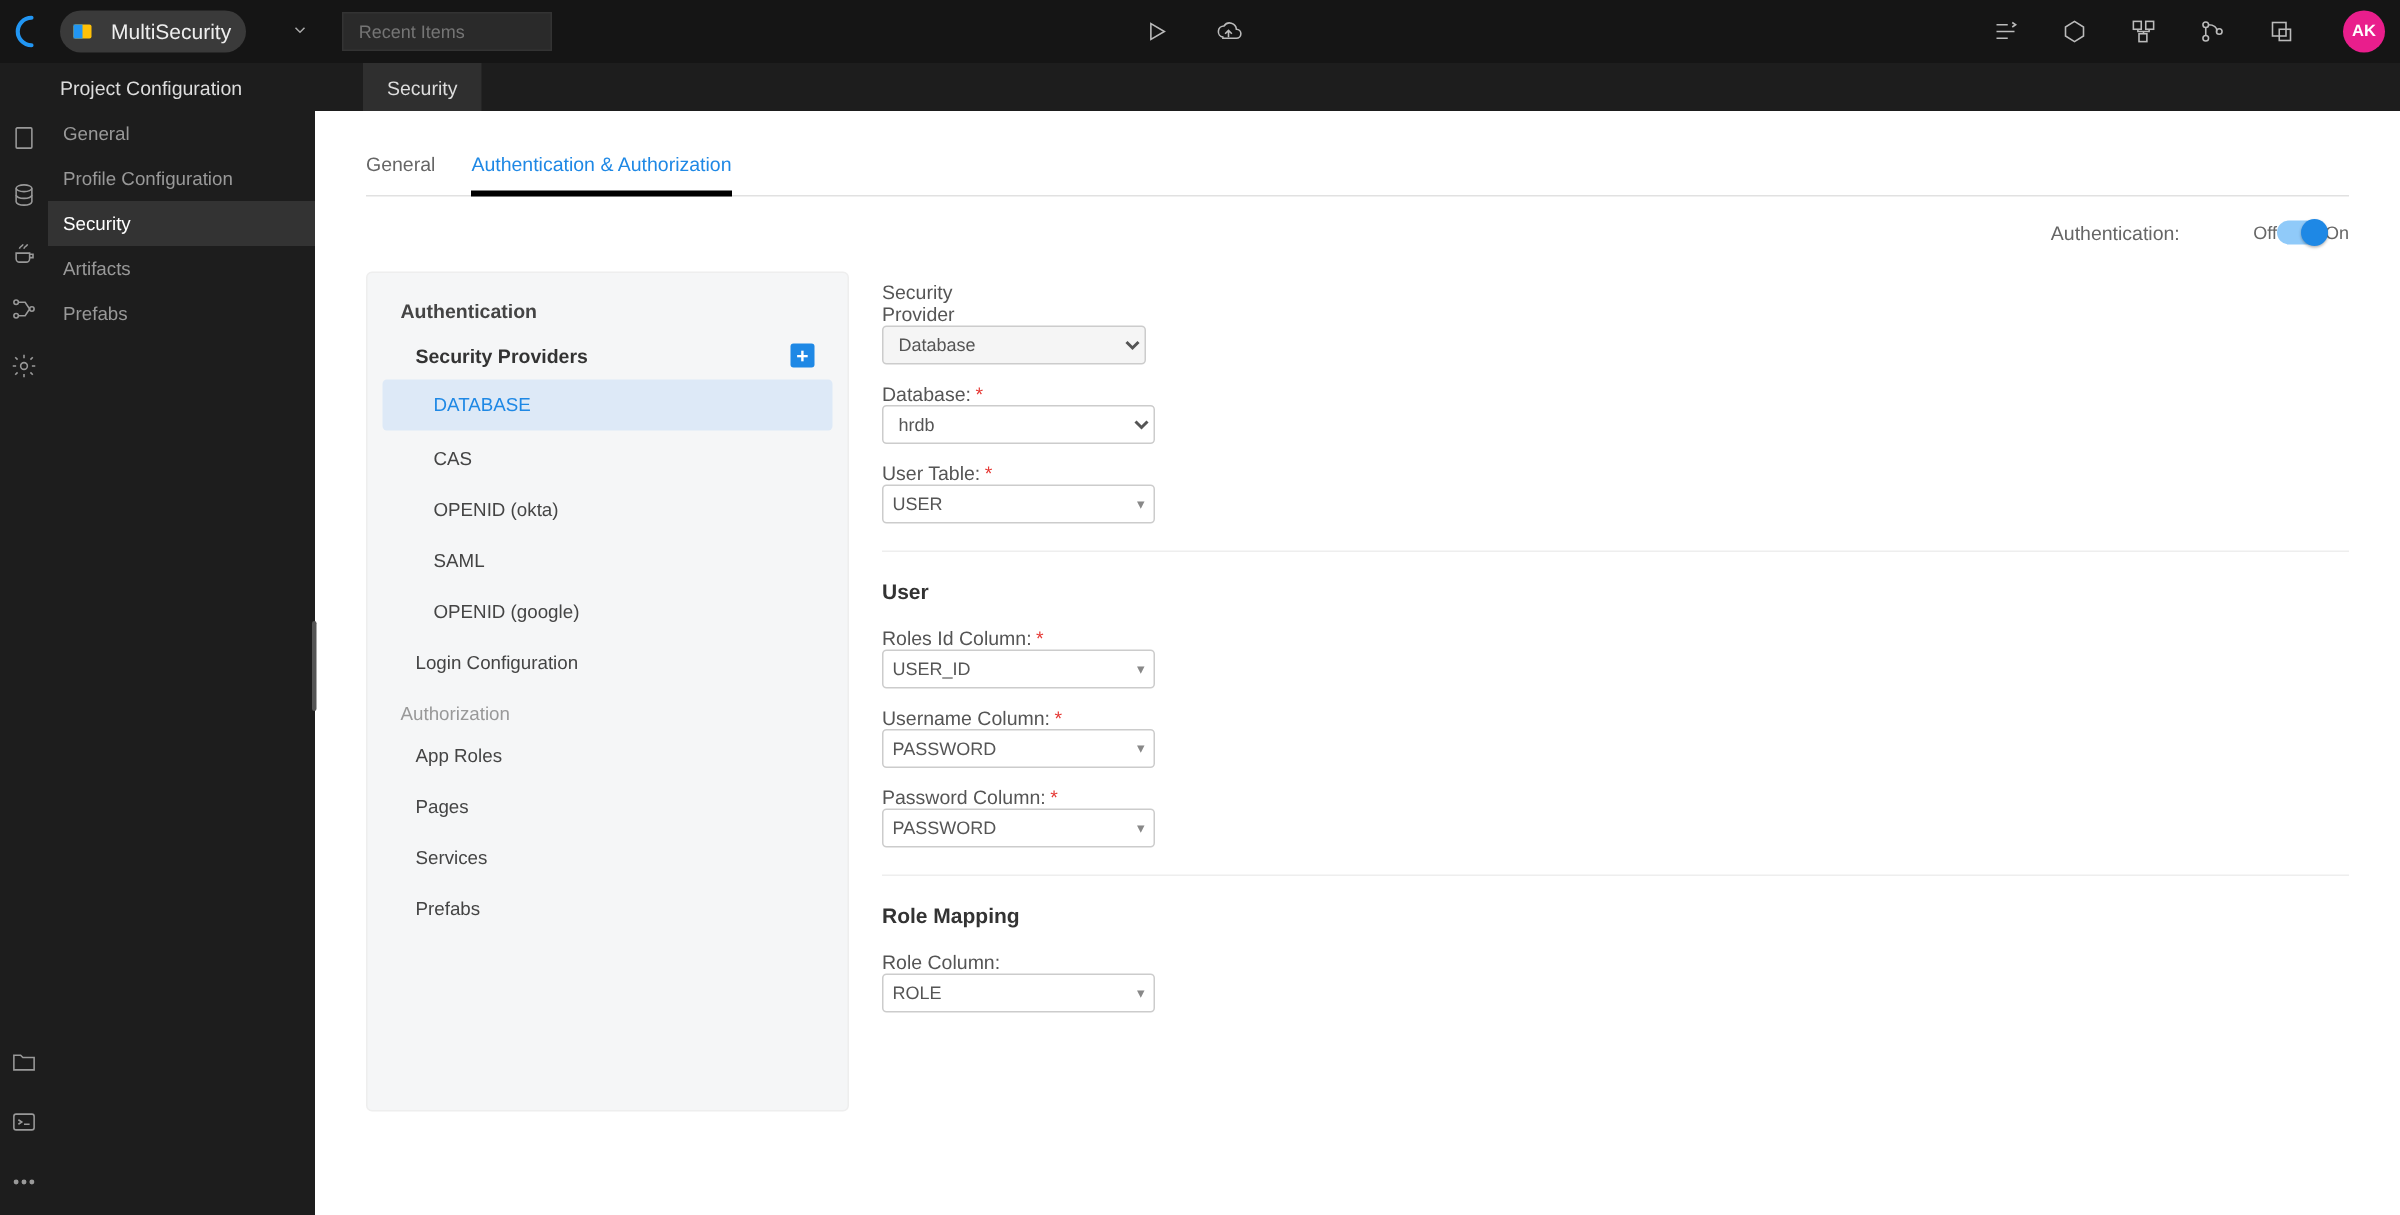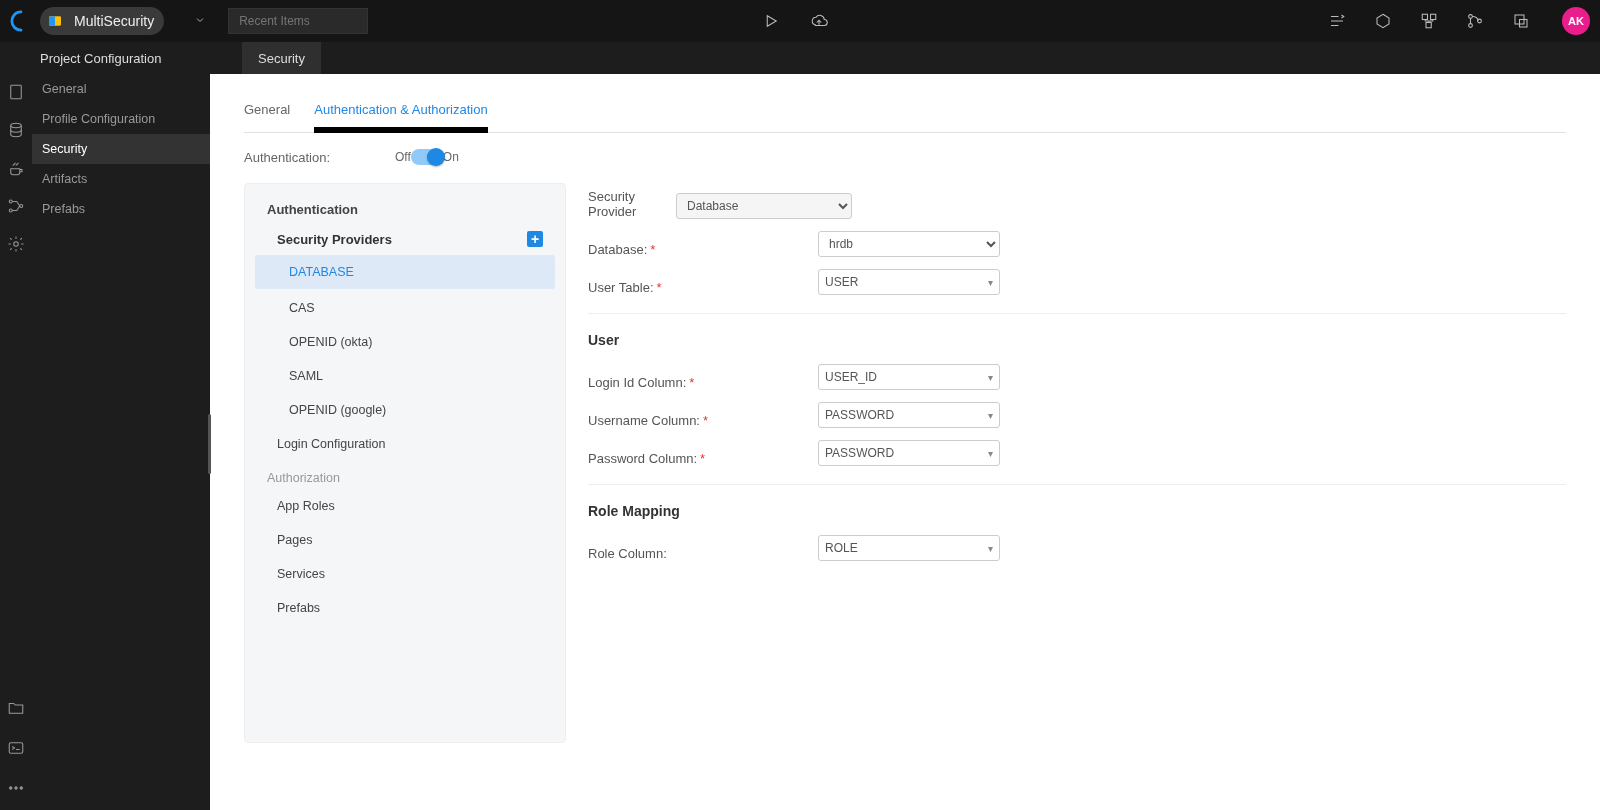--- a/index.html
+++ b/index.html
@@ -37,42 +37,42 @@
   
   .sidebar { width: 178px; background: #1d1d1d; color: #aaa; font-size: 12.5px; position: relative; }
   .sidebar .item { padding: 8px 0 8px 10px; cursor: pointer; color:#999; }
   .sidebar .item.sel { background: #333; color: #fff; }
   .sidebar .drag-handle { position:absolute; right:-1px; top:340px; width:3px; height:60px; background:#555; border-radius:2px;}
 
   
   .main { flex: 1; background: #fff; overflow: auto; padding: 22px 34px; color: #555; }
   .tabs { display: flex; gap: 24px; border-bottom: 1px solid #e1e1e1; margin-bottom: 16px; }
   .tabs .t { padding: 6px 0 10px; font-size: 13px; color: #666; cursor: pointer; }
-  .tabs .t.active { color: #1e88e5; border-bottom: 6px solid #000000; margin-bottom: -1px; }
-
-  .authn-row { display: flex; align-items: center; gap: 0; margin-bottom: 18px; font-size: 13px; color:#666; }
+  .tabs .t.active { color: #1e88e5; border-bottom: 4px solid #000000; margin-bottom: -1px; }
+
+  .authn-row { display: flex; align-items: center; gap: 0; margin-bottom: 18px; font-size: 13px; color:#666;justify-content:flex-end; }
   .authn-row .lbl { width: 135px; }
-  .toggle { display: flex; align-items: center; gap: 0; margin-left: 16px; }
+  .toggle { display: flex; align-items: center; gap: 0; }
   .switch { width: 32px; height: 16px; border-radius: 10px; background: #b0d3f5; position: relative; }
   .switch.on { background: #90caf9; }
   .switch .knob { width: 18px; height: 18px; border-radius: 50%; background: #1e88e5; position: absolute; top: -1px; right: -2px; box-shadow: 0 1px 2px rgba(0,0,0,0.3); }
   .tl { font-size: 12px; color: #666; }
 
   .content-row { display: flex; gap: 0; }
   .panel { width: 322px; background: #f5f6f7; border:1px solid #eee; border-radius: 4px; padding: 18px 0 40px; min-height: 560px; }
   .panel h4 { font-size: 13px; font-weight: 700; color: #444; padding: 0 22px 14px; }
   .panel .group-hdr { display: flex; align-items: flex-end; justify-content: space-between; padding: 0 22px 6px 32px; font-size: 13px; color: #333; font-weight:600;}
   .panel .add { width: 16px; height: 16px; background: #1e88e5; color: #fff; display: flex; align-items: center; justify-content: center; font-size: 14px; font-weight: bold; cursor: pointer; border-radius:2px;}
   .panel .pitem { padding: 10px 0 10px 44px; font-size: 12.5px; color: #444; cursor: pointer; }
   .panel .pitem.sel { background: #dde9f7; color: #1e88e5; border-radius: 3px; margin: 2px 10px; padding-left:34px;}
   .panel .pitem.lvl1 { padding-left: 32px; }
   .panel .sect { padding: 10px 22px 4px; color: #999; font-size: 12.5px; }
 
   .form-area { flex: 1; padding: 0 0 0 22px; }
-  .frow { display: flex; align-items: flex-end; padding: 6px 0; }
+  .frow { display: flex; align-items: flex-start; padding: 6px 0; flex-direction: column; }
   .frow .fl { width: 230px; font-size: 13px; color: #555; }
   .frow .fl .req { color: #e53935; margin-left: 3px; }
   .frow select, .frow .sel-like { width: 182px; height: 26px; border: 1px solid #ccc; border-radius: 3px; font-size: 12px; padding: 0 6px; color: #555; background: #fff; }
   .frow select.narrow { width: 176px; background:#f5f5f5;}
   .sel-like { display:flex; align-items:center; justify-content:space-between; cursor:pointer;}
   .sel-like .caret { color:#888; font-size:10px;}
   .fhdr { font-size: 14px; font-weight: 700; color: #333; padding: 14px 0 10px; }
   .divider { border-top: 1px solid #eee; margin: 12px 0 4px; }
   .role-toggle { display:flex; align-items:center; gap:10px; }
 
@@ -280,21 +280,21 @@
           <span class="fl"><span>User Table:</span><span class="req">*</span></span>
           <div class="sel-like">
               <span>USER</span>
               <span class="caret">▾</span>
             </div>
         </div>
 
         <div class="divider"></div>
         <div class="fhdr">User</div>
         <div class="frow">
-          <span class="fl"><span>Login Id Column:</span><span class="req">*</span></span>
+          <span class="fl"><span>Roles Id Column:</span><span class="req">*</span></span>
           <div class="sel-like">
               <span>USER_ID</span>
               <span class="caret">▾</span>
             </div>
         </div>
         <div class="frow">
           <span class="fl"><span>Username Column:</span><span class="req">*</span></span>
           <div class="sel-like">
               <span>PASSWORD</span>
               <span class="caret">▾</span>

